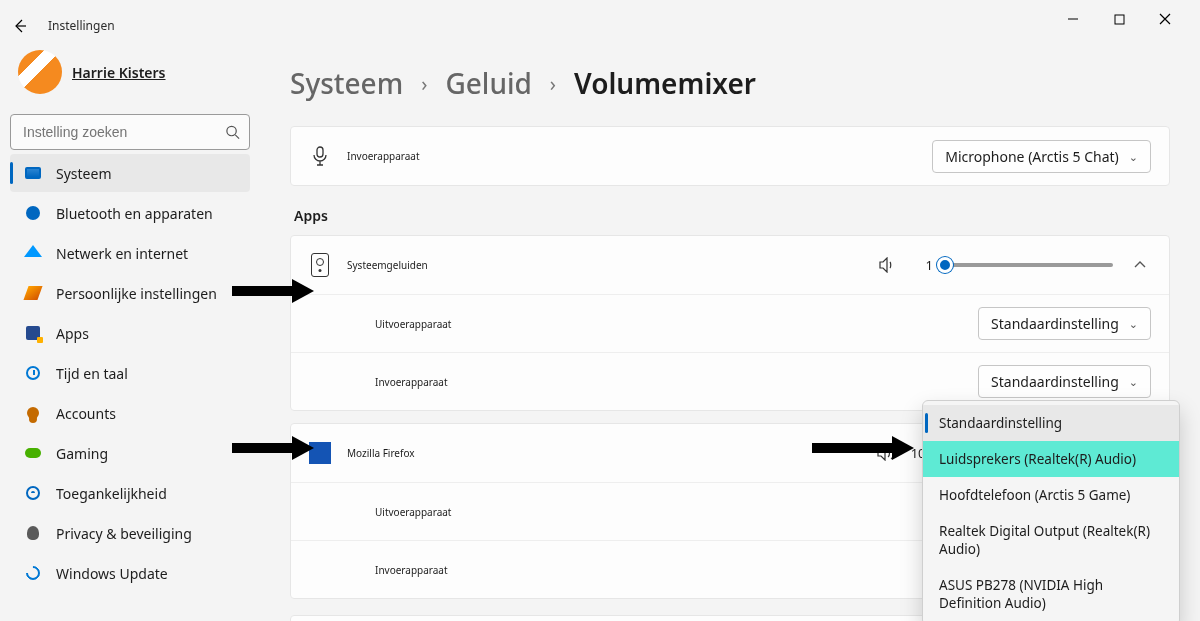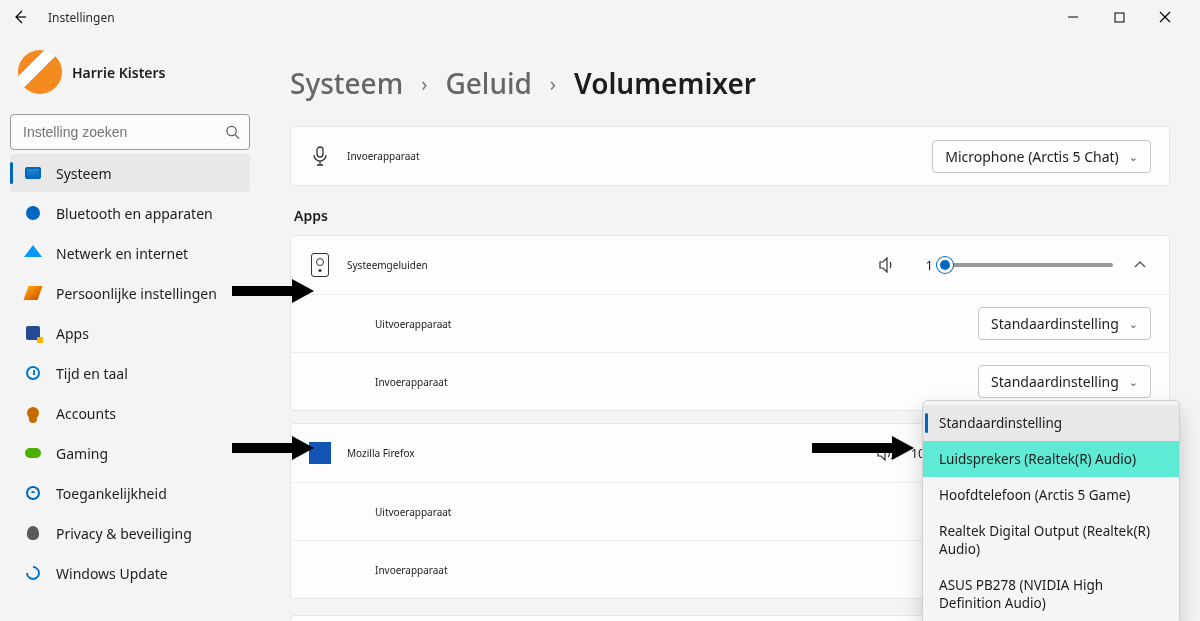--- a/index.html
+++ b/index.html
@@ -1,34 +1,34 @@
 <!DOCTYPE html>
 <html><head>
 <meta charset="utf-8">
 <style>
   * { box-sizing: border-box; }
   html, body { margin:0; padding:0; height:100%; font-family: "Segoe UI", system-ui, sans-serif; font-size:14px; color:#1d1d1d; }
   body { width:1200px; height:621px; background:#f4f4f4; overflow:hidden; position:relative; }
 
   
-  .titlebar { height:34px; display:flex; align-items:center; padding:0 12px; }
+  .titlebar { height:34px; display:flex; align-items:flex-end; padding:0 12px; }
   .titlebar .back { font-size:14px; color:#000; cursor:pointer; }
   .titlebar .app-title { margin-left:20px; font-size:12px; color:#2c2c2c; }
   .titlebar .spacer { flex:1; }
   .titlebar .win-btn { width:46px; height:30px; display:flex; align-items:center; justify-content:center; font-size:12px; color:#000; cursor:pointer; }
   .titlebar .win-btn.close { font-size:14px; }
 
   
   .shell { display:flex; height:calc(100% - 34px); }
 
   
   .sidebar { width:260px; padding:4px 10px 10px 10px; display:flex; flex-direction:column; gap:4px; }
   .user { display:flex; align-items:center; gap:10px; padding:12px 8px 16px 8px; }
   .avatar { width:44px; height:44px; border-radius:50%; background:linear-gradient(135deg,#f58a1f 30%,#fff 30% 50%,#f58a1f 50%); flex:0 0 auto; }
-  .username { font-weight:600; font-size:14px; }
+  .username { font-weight:600; font-size:14px;text-decoration:underline; }
 
   .search { position:relative; margin-bottom:0; }
   .search input { width:100%; height:36px; padding:0 34px 0 12px; border:1px solid #9a9a9a; border-radius:4px; background:#fbfbfb; font-size:14px; outline:none; }
   .search .search-icon { position:absolute; right:10px; top:50%; transform:translateY(-50%); pointer-events:none; color:#555; }
 
   .navlist { display:flex; flex-direction:column; gap:2px; }
   .navitem { display:flex; align-items:center; gap:14px; height:38px; padding:0 10px 0 14px; border-radius:4px; cursor:pointer; position:relative; }
   .navitem.active { background:#e8e8e8; }
   .navitem.active::before { content:""; position:absolute; left:0; top:8px; bottom:8px; width:3px; background:#0067c0; border-radius:2px; }
   .navicon { width:18px; height:18px; display:flex; align-items:center; justify-content:center; flex:0 0 18px; }

